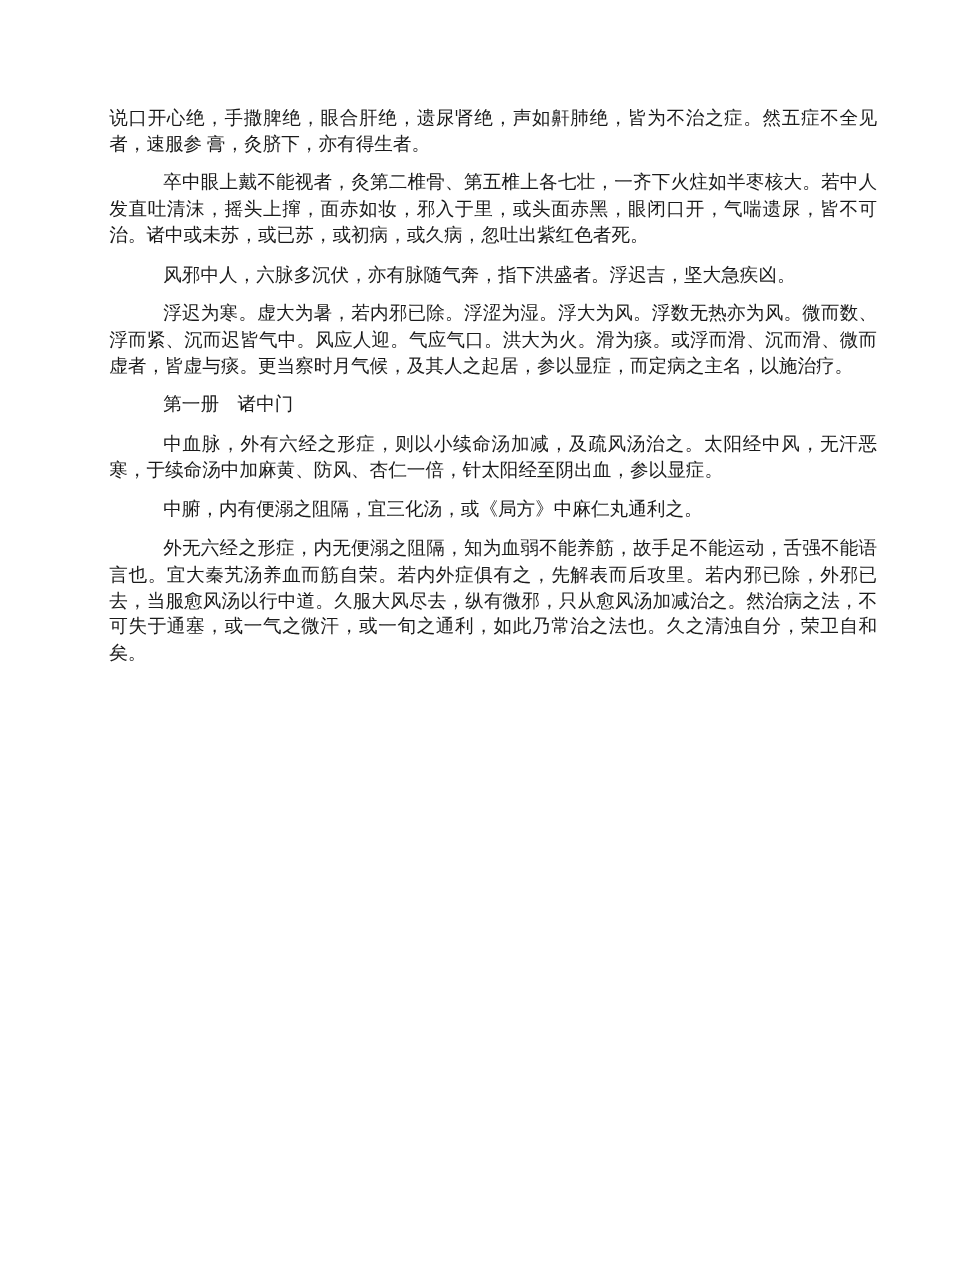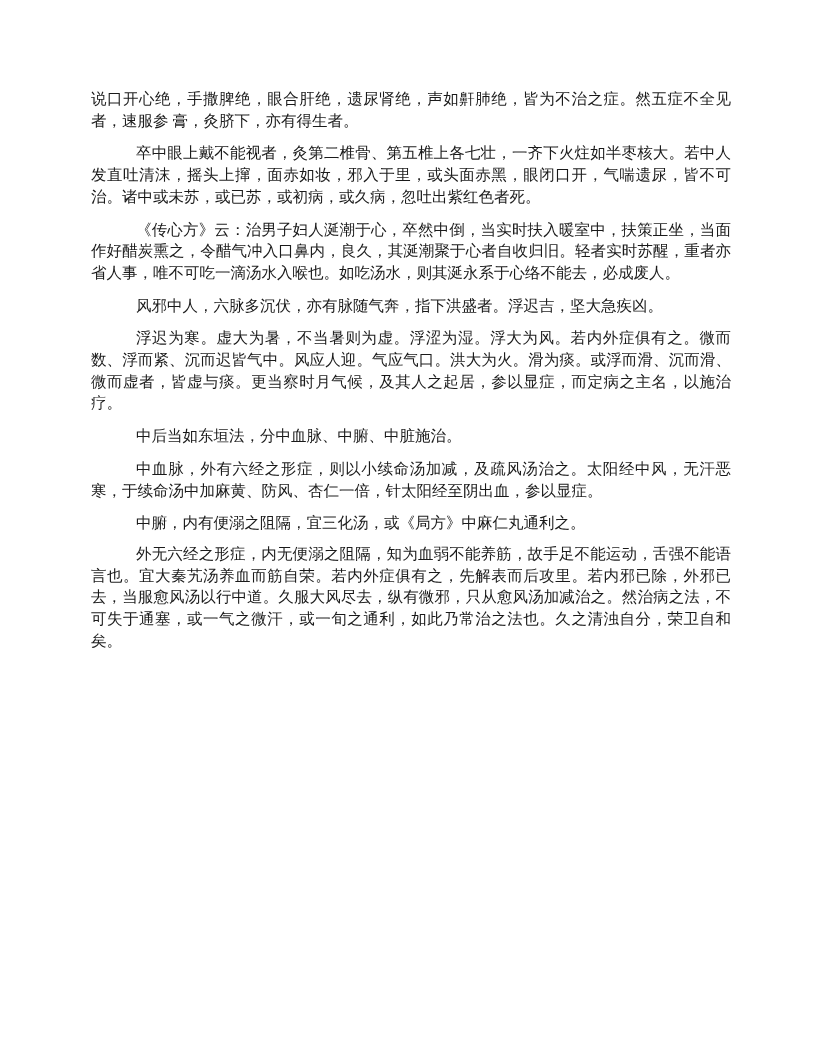--- a/index.html
+++ b/index.html
@@ -27,31 +27,29 @@
   }
   .para {
     margin: 0 0 11px 0;
     word-break: break-all;
   }
   .para.indent {
     text-indent: 45px;
   }
   .para:last-child {
     margin-bottom: 0;
-    font-family: Liberation Mono, monospace;
   }
 </style>
 </head>
 <body>
 
 <div class="page">
   <div class="doc">
     <p class="para">说口开心绝，手撒脾绝，眼合肝绝，遗尿肾绝，声如鼾肺绝，皆为不治之症。然五症不全见者，速服参 膏，灸脐下，亦有得生者。</p>
     <p class="para indent">卒中眼上戴不能视者，灸第二椎骨、第五椎上各七壮，一齐下火炷如半枣核大。若中人发直吐清沫，摇头上撺，面赤如妆，邪入于里，或头面赤黑，眼闭口开，气喘遗尿，皆不可治。诸中或未苏，或已苏，或初病，或久病，忽吐出紫红色者死。</p>
-    <p class="para indent">《传心方》云：治男子妇人涎潮于心，卒然中倒，当实时扶入暖室中，扶策正坐，当面作好醋炭熏之，令醋气冲入口鼻内，良久，其涎潮聚于心者自收归旧。轻者实时苏醒，重者亦省人事，唯不可吃一滴汤水入喉也。如吃汤水，则其涎永系于心络不能去，必成废人。</p>
     <p class="para indent">风邪中人，六脉多沉伏，亦有脉随气奔，指下洪盛者。浮迟吉，坚大急疾凶。</p>
-    <p class="para indent">浮迟为寒。虚大为暑，不当暑则为虚。浮涩为湿。浮大为风。若内外症俱有之。微而数、浮而紧、沉而迟皆气中。风应人迎。气应气口。洪大为火。滑为痰。或浮而滑、沉而滑、微而虚者，皆虚与痰。更当察时月气候，及其人之起居，参以显症，而定病之主名，以施治疗。</p>
-    <p class="para indent">中后当如东垣法，分中血脉、中腑、中脏施治。</p>
+    <p class="para indent">浮迟为寒。虚大为暑，若内邪已除。浮涩为湿。浮大为风。浮数无热亦为风。微而数、浮而紧、沉而迟皆气中。风应人迎。气应气口。洪大为火。滑为痰。或浮而滑、沉而滑、微而虚者，皆虚与痰。更当察时月气候，及其人之起居，参以显症，而定病之主名，以施治疗。</p>
+    <p class="para indent">第一册　诸中门</p>
     <p class="para indent">中血脉，外有六经之形症，则以小续命汤加减，及疏风汤治之。太阳经中风，无汗恶寒，于续命汤中加麻黄、防风、杏仁一倍，针太阳经至阴出血，参以显症。</p>
     <p class="para indent">中腑，内有便溺之阻隔，宜三化汤，或《局方》中麻仁丸通利之。</p>
     <p class="para indent">外无六经之形症，内无便溺之阻隔，知为血弱不能养筋，故手足不能运动，舌强不能语言也。宜大秦艽汤养血而筋自荣。若内外症俱有之，先解表而后攻里。若内邪已除，外邪已去，当服愈风汤以行中道。久服大风尽去，纵有微邪，只从愈风汤加减治之。然治病之法，不可失于通塞，或一气之微汗，或一旬之通利，如此乃常治之法也。久之清浊自分，荣卫自和矣。</p>
   </div>
 </div>
 
 </body></html>

